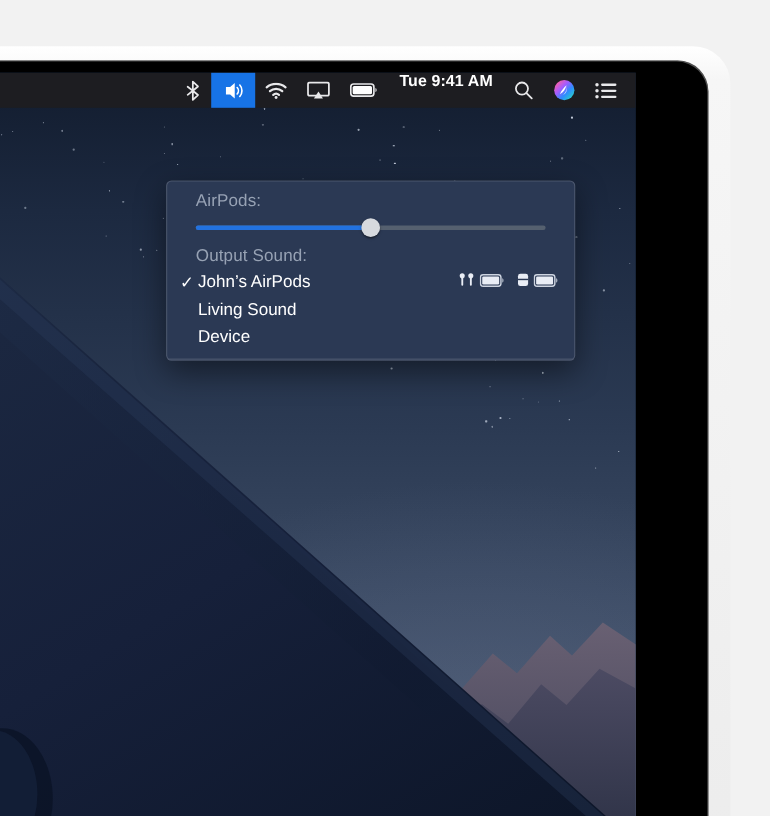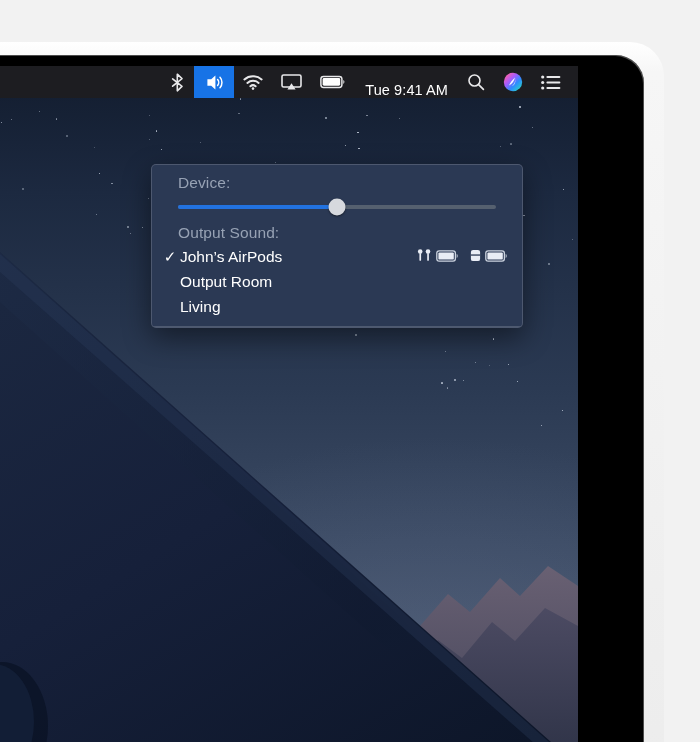--- a/index.html
+++ b/index.html
@@ -53,24 +53,25 @@
   }
   .stars{ position:absolute; inset:0; }
   .star{ position:absolute; background:#cfd8e6; border-radius:50%; }
   .mtn{ position:absolute; bottom:0; left:0; width:100%; height:100%; }
 
   
   .menubar{
     position:absolute; left:0; top:0;
     width:578px; height:32px;
     background:#1d1d21;
-    display:flex; align-items:flex-end;
+    display:flex; align-items:flex-start;
     justify-content:flex-end;
     padding-right:8px;
     gap:0px;
+    font-weight:bold;
   }
   .mb-item{
     height:32px;
     display:flex; align-items:center; justify-content:center;
     padding:0 9px;
     color:#ffffff;
   }
   .mb-item.active{ background:#1773e6; }
   .mb-clock{
     font-size:14.5px; color:#fff; letter-spacing:0.1px;
@@ -372,21 +373,21 @@
             <rect x="5.4" y="1.0" width="14" height="2.1" rx="1" fill="#e8e8ea"></rect>
             <rect x="5.4" y="6.5" width="14" height="2.1" rx="1" fill="#e8e8ea"></rect>
             <rect x="5.4" y="12.0" width="14" height="2.1" rx="1" fill="#e8e8ea"></rect>
           </svg>
         </span>
       </div>
     </div>
 
     <div class="menu">
 
-      <div class="menu-label">Device:</div>
+      <div class="menu-label">AirPods:</div>
 
       <div class="slider-wrap">
         <div class="slider-track">
           <div class="slider-fill" id="sliderFill" style="width: 50%; background: rgb(34, 114, 224);"></div>
           <div class="slider-thumb" id="sliderThumb" style="left: 50%;"></div>
         </div>
       </div>
 
       <div class="menu-label">Output Sound:</div>
 
@@ -416,25 +417,25 @@
                 <span><svg width="23" height="12" viewBox="0 0 23 12">
                     <rect x="0.8" y="0.8" width="18.6" height="10.4" rx="2.4" stroke="#cdd4e0" stroke-width="1.3" fill="none"></rect>
                     <rect x="2.4" y="2.4" width="15.4" height="7.2" rx="1.2" fill="#e9edf5"></rect>
                     <path d="M20.7 4.0 C22.0 4.5 22.0 7.5 20.7 8.0 Z" fill="#cdd4e0"></path>
                   </svg></span>
               </span>
             </span>
           </div>
           <div class="menu-row">
             <span class="check"></span>
-            <span class="row-label">Output Room</span>
+            <span class="row-label">Living Sound</span>
           </div>
           <div class="menu-row">
             <span class="check"></span>
-            <span class="row-label">Living</span>
+            <span class="row-label">Device</span>
           </div>
         </div>
 
       <div class="sep"></div>
 
     </div>
 
   </div>
 </div>
 

